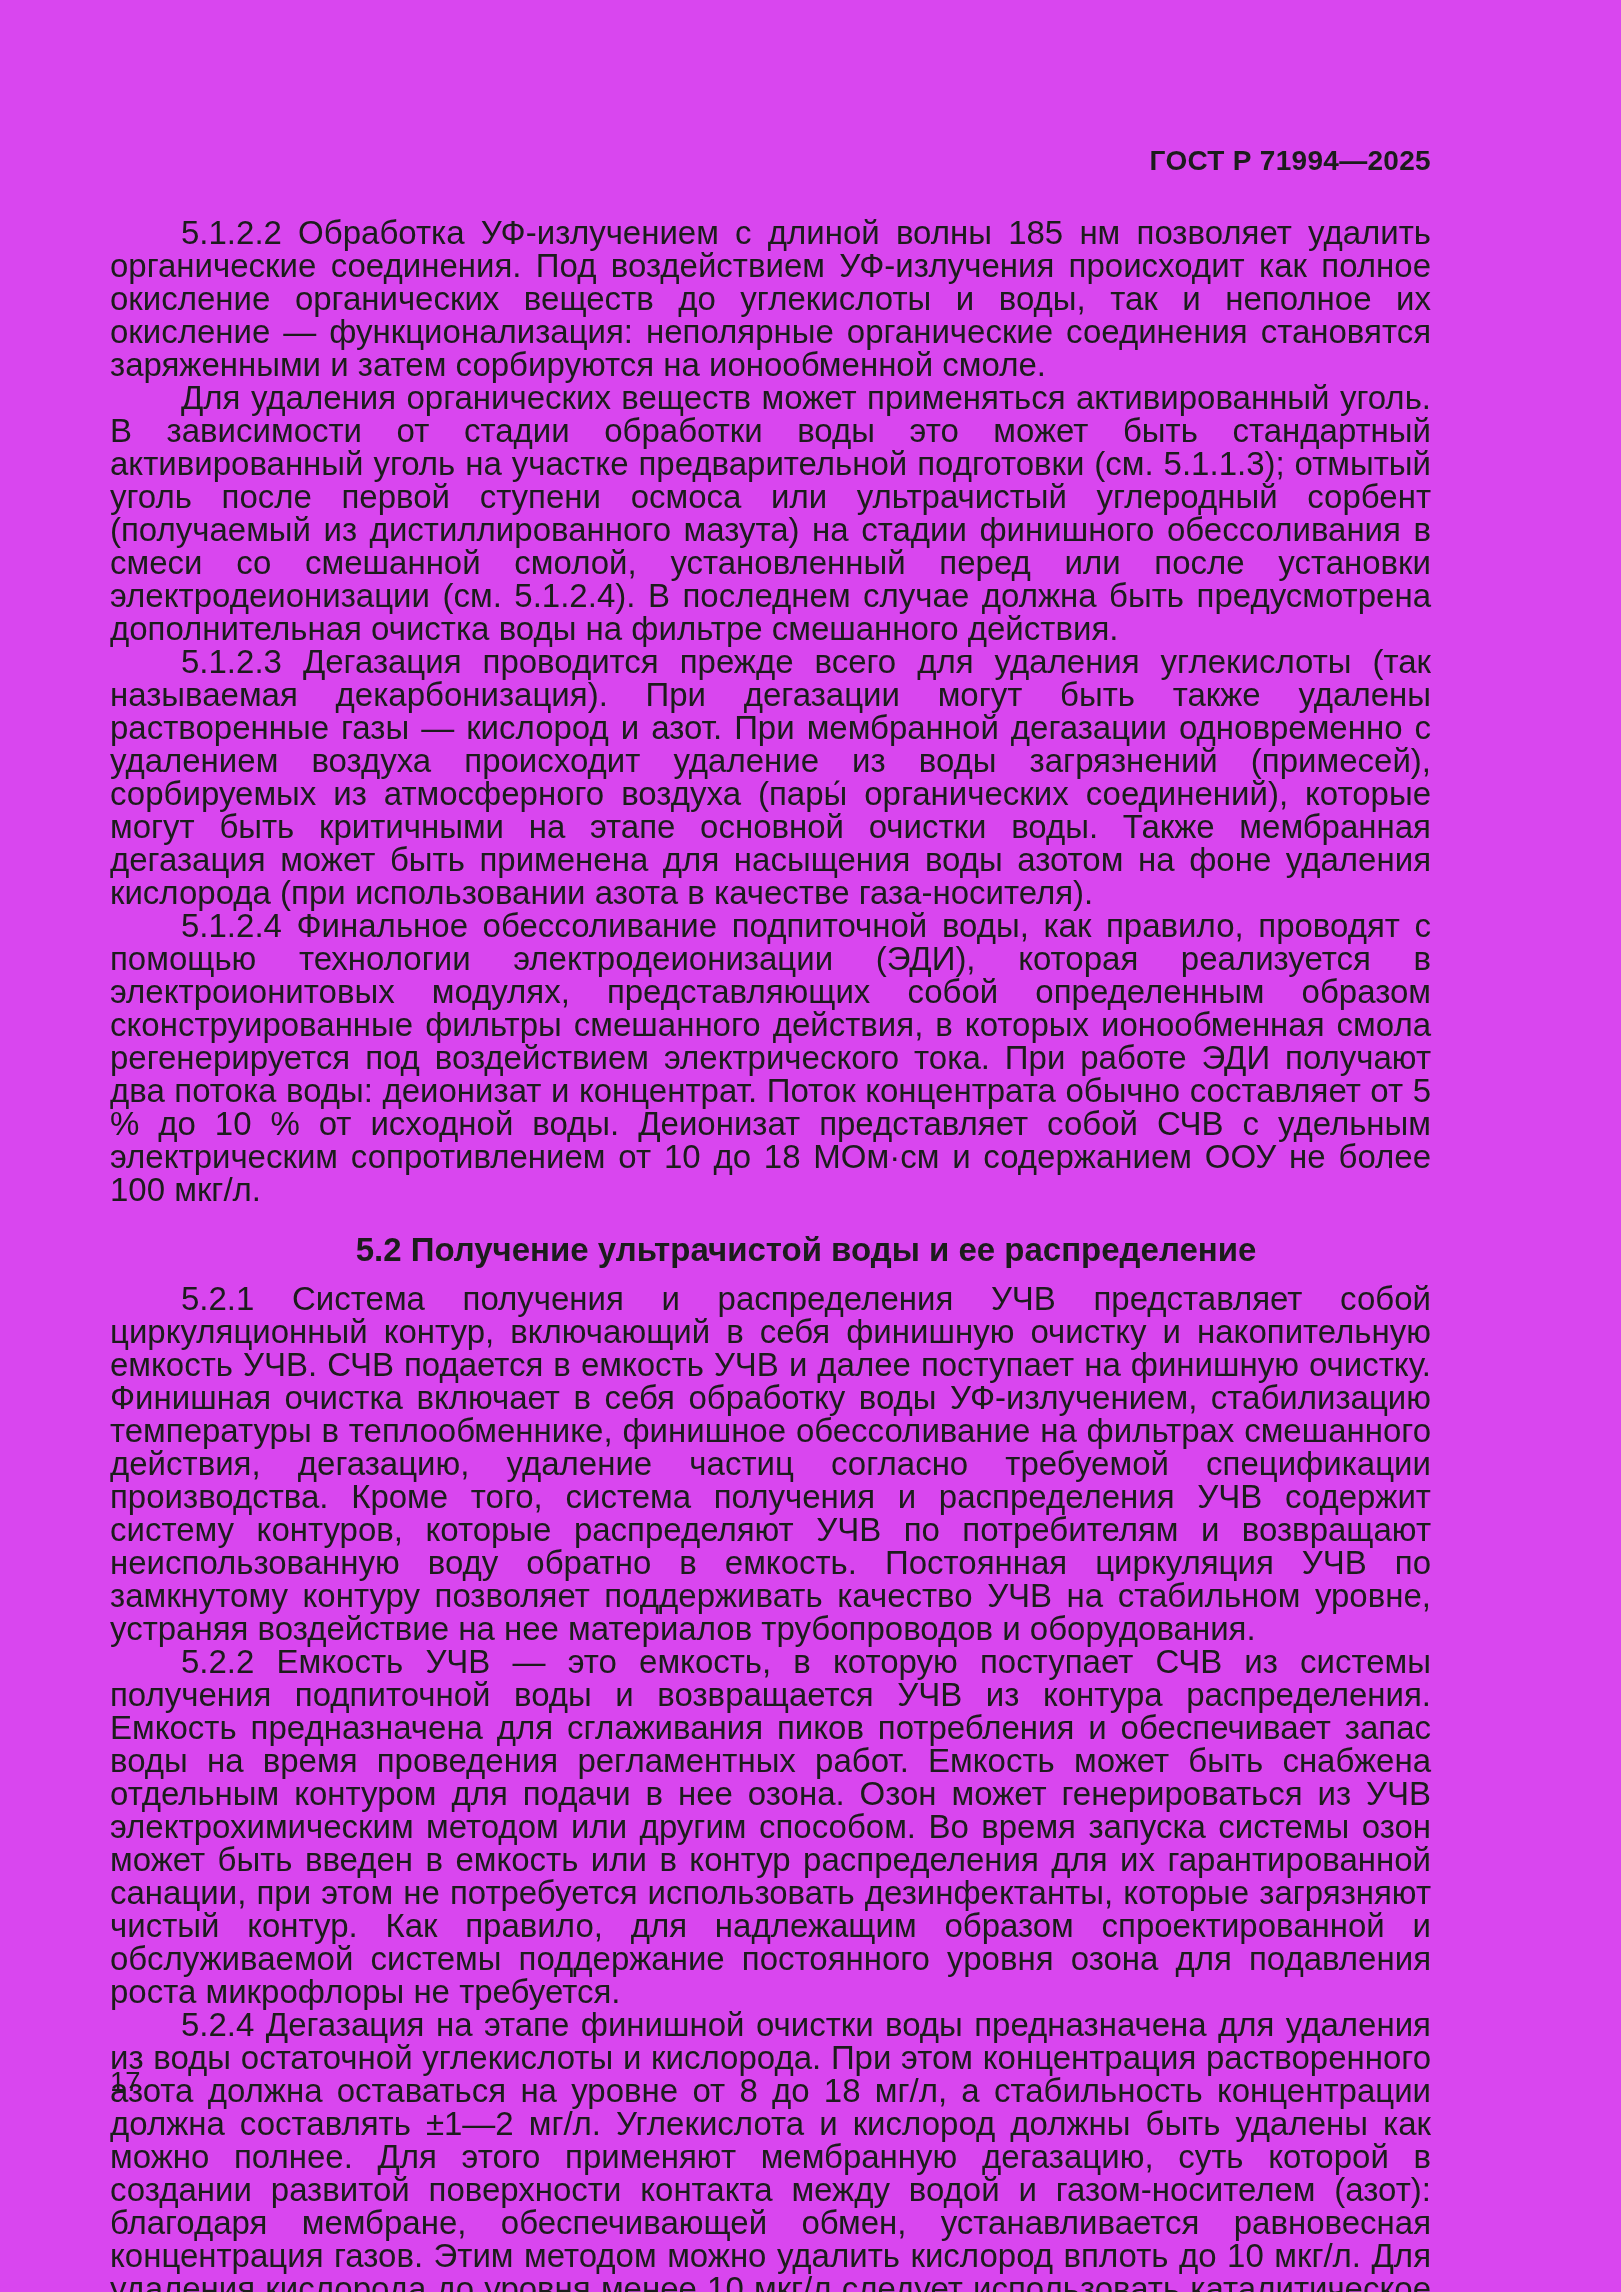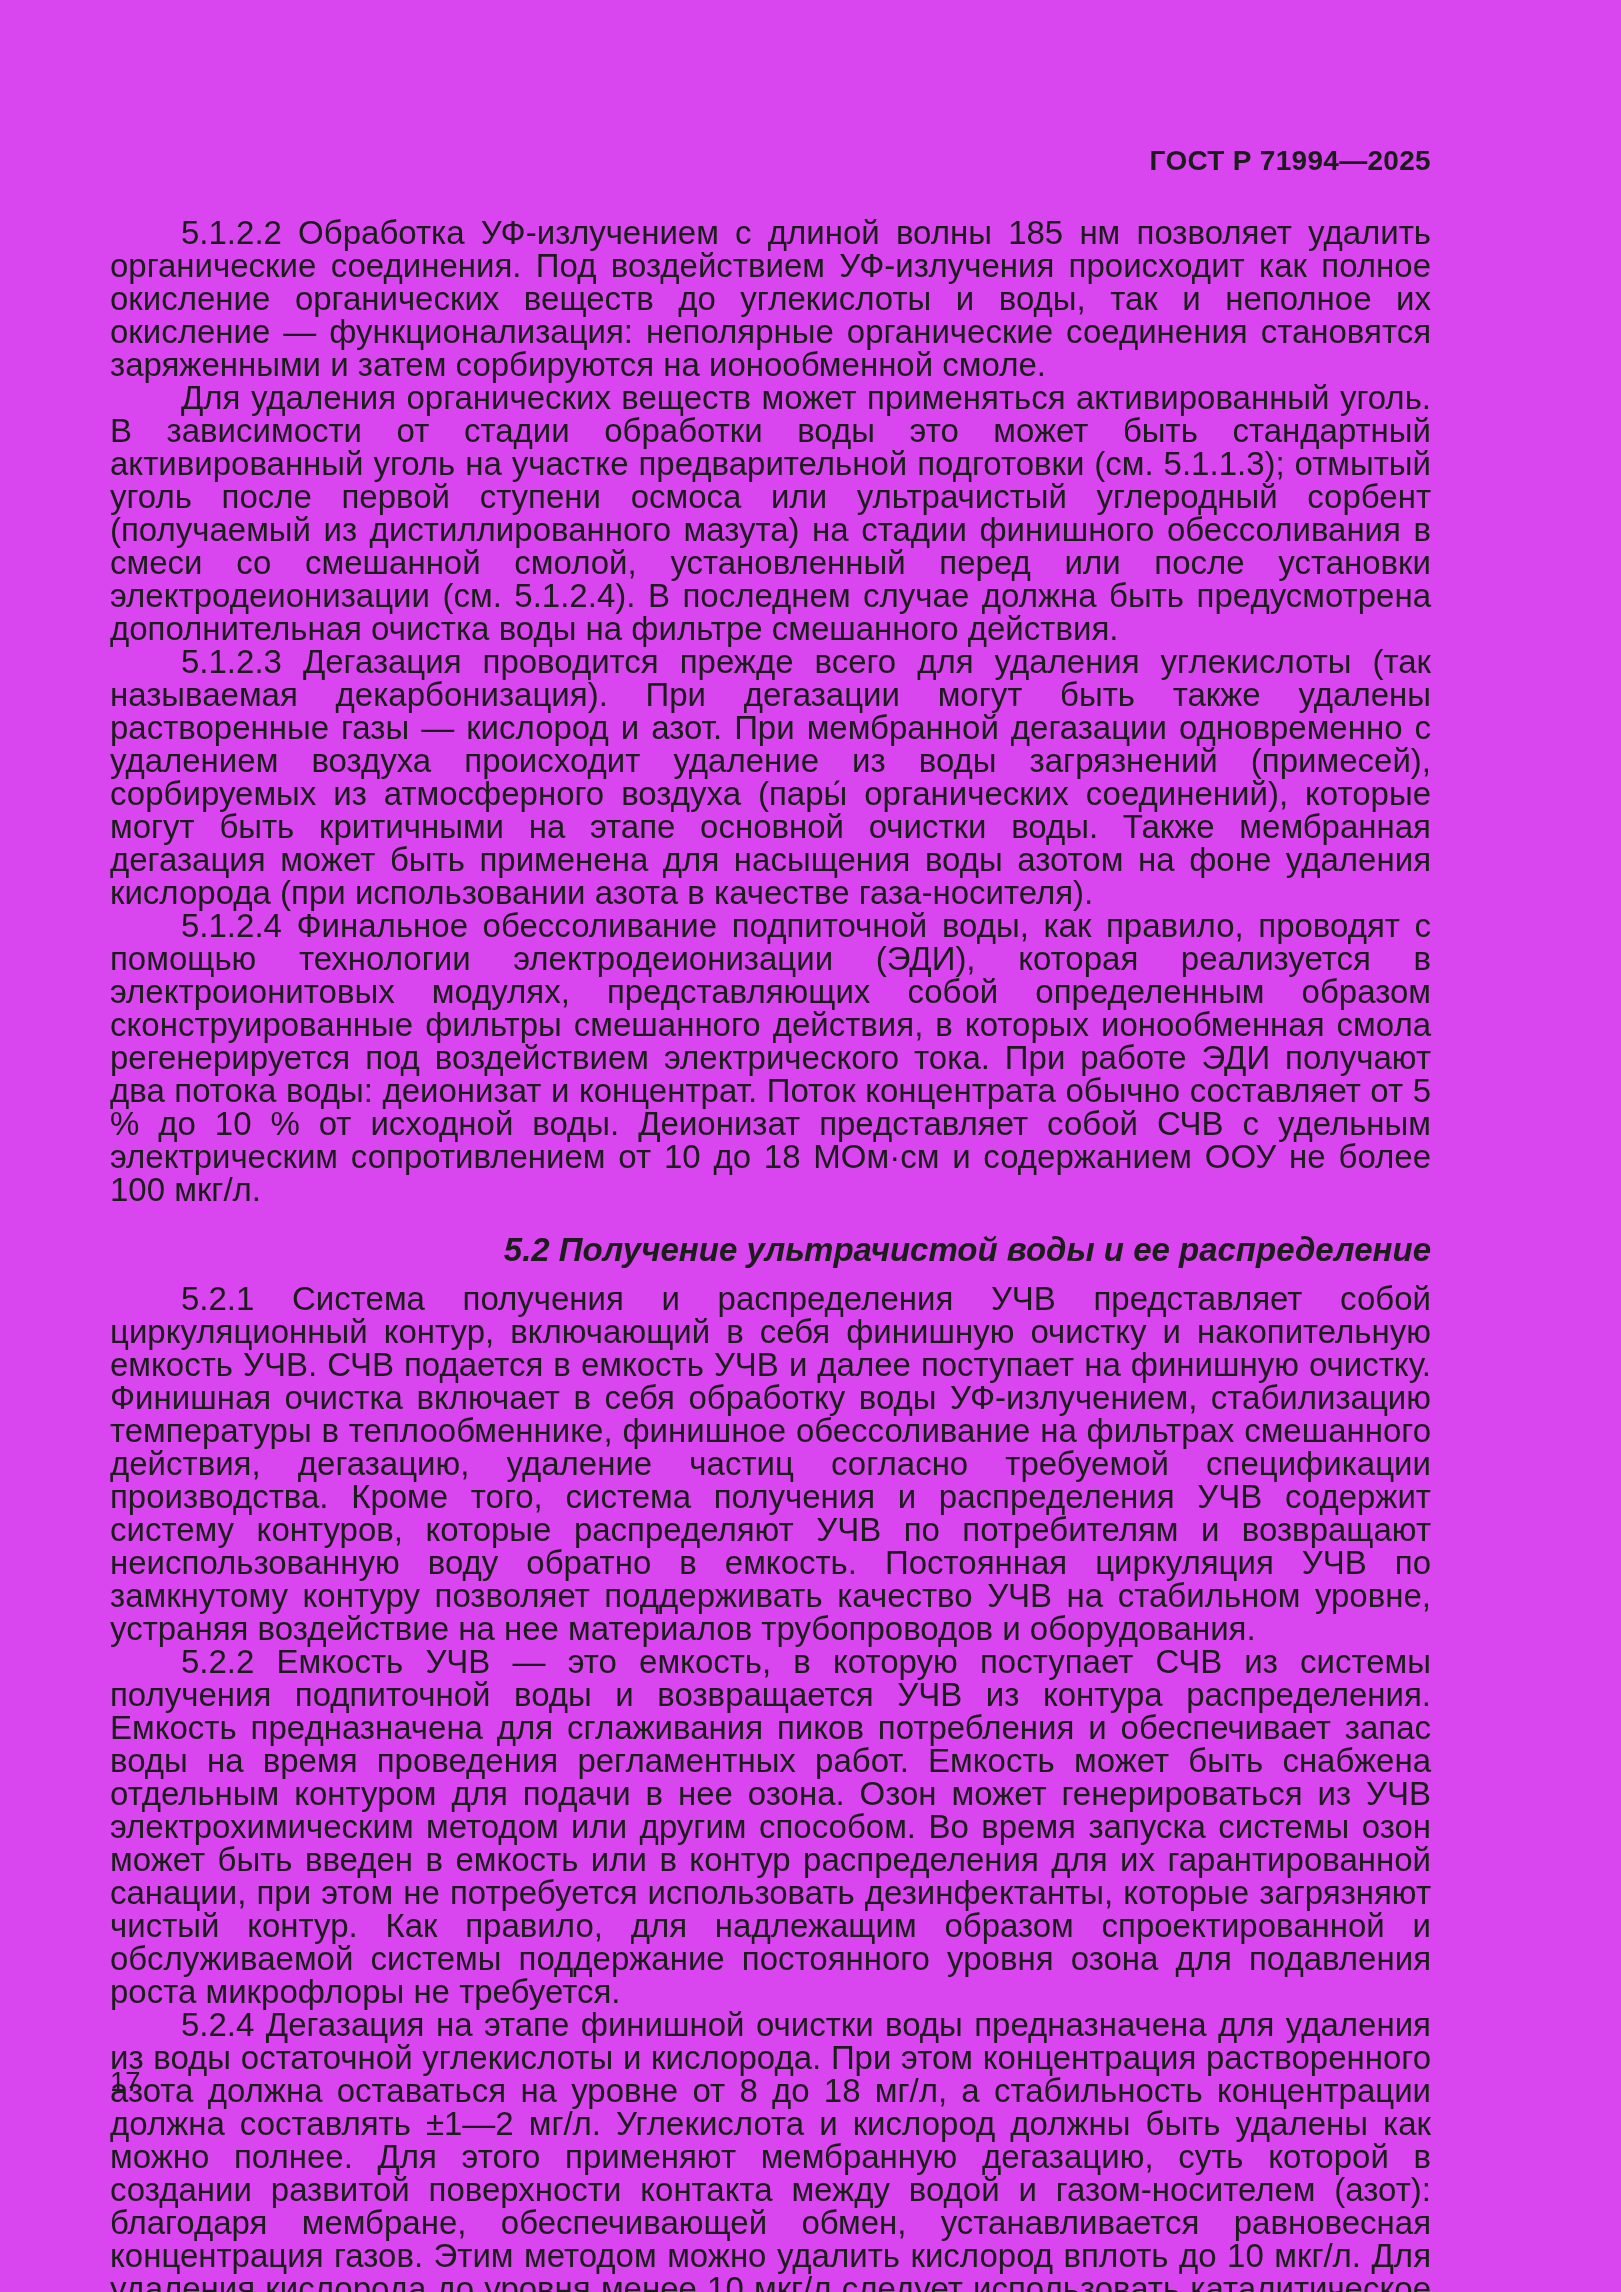--- a/index.html
+++ b/index.html
@@ -38,22 +38,21 @@
     text-align: justify;
   }
   .body-text p.para {
     margin: 0;
     text-indent: 71px;
   }
   .body-text p.section-heading {
     margin: 27.4px 0 15.7px 0;
     text-indent: 71px;
     font-weight: bold;
-    text-align: right;
-    font-style: italic;
+    text-align: center;
   }
   .page-number {
     position: absolute;
     top: 2066px;
     left: 110px;
     width: 1321px;
     text-align: left;
     font-size: 27.4px;
   }
 </style>

